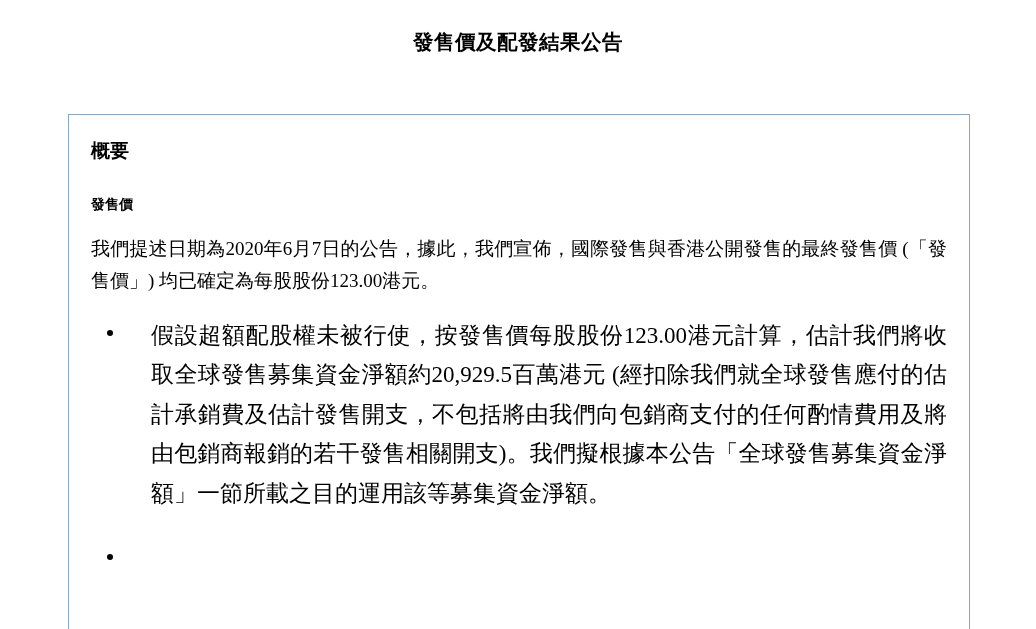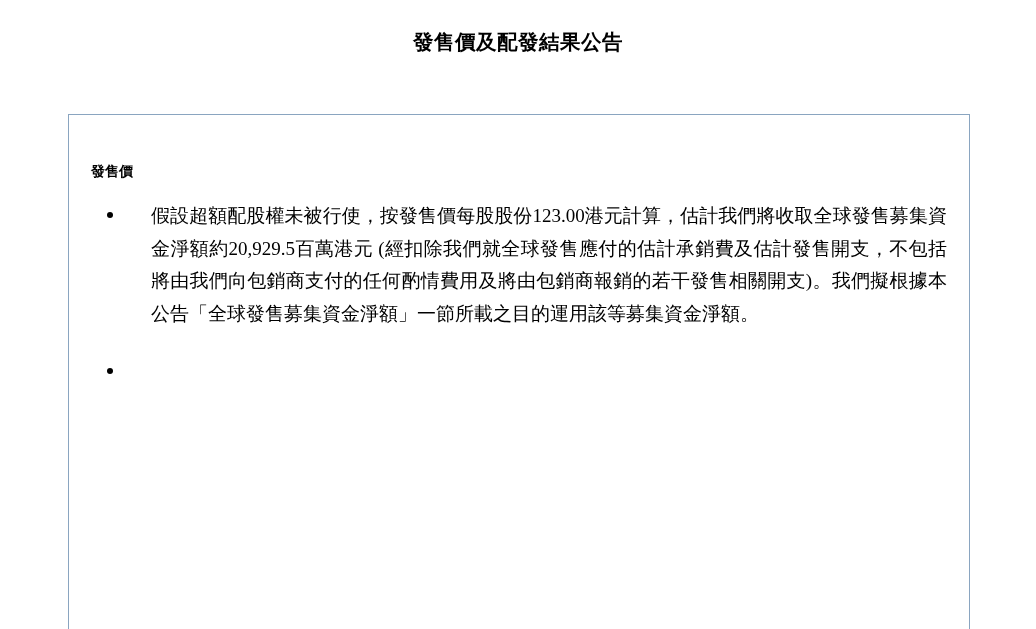--- a/index.html
+++ b/index.html
@@ -61,21 +61,21 @@
     text-align: justify;
     text-justify: inter-ideograph;
   }
   .bullets {
     margin: 18px 0 0 0;
     padding: 0;
     list-style: none;
   }
   .bullets li {
     position: relative;
-    font-size: 19px;
+    font-size: 23px;
     line-height: 1.72;
     margin: 0 0 26px 0;
     padding-left: 60px;
     text-align: justify;
     text-justify: inter-ideograph;
   }
   .bullets li .dot {
     position: absolute;
     left: 16px;
     top: 0.62em;
@@ -87,23 +87,25 @@
 </style>
 </head>
 <body>
 
 <div class="page">
 
   <h1 class="doc-title">發售價及配發結果公告</h1>
 
   <div class="box">
 
+    <div class="h-summary">概要</div>
 
     <div class="h-sub">發售價</div>
 
+    <p class="para">我們提述日期為2020年6月7日的公告，據此，我們宣佈，國際發售與香港公開發售的最終發售價 (「發售價」) 均已確定為每股股份123.00港元。</p>
 
 
     <ul class="bullets">
       <li>
         <span class="dot"></span>
         <span>假設超額配股權未被行使，按發售價每股股份123.00港元計算，估計我們將收取全球發售募集資金淨額約20,929.5百萬港元 (經扣除我們就全球發售應付的估計承銷費及估計發售開支，不包括將由我們向包銷商支付的任何酌情費用及將由包銷商報銷的若干發售相關開支)。我們擬根據本公告「全球發售募集資金淨額」一節所載之目的運用該等募集資金淨額。</span>
       </li>
       <li>
         <span class="dot"></span>
       </li>

